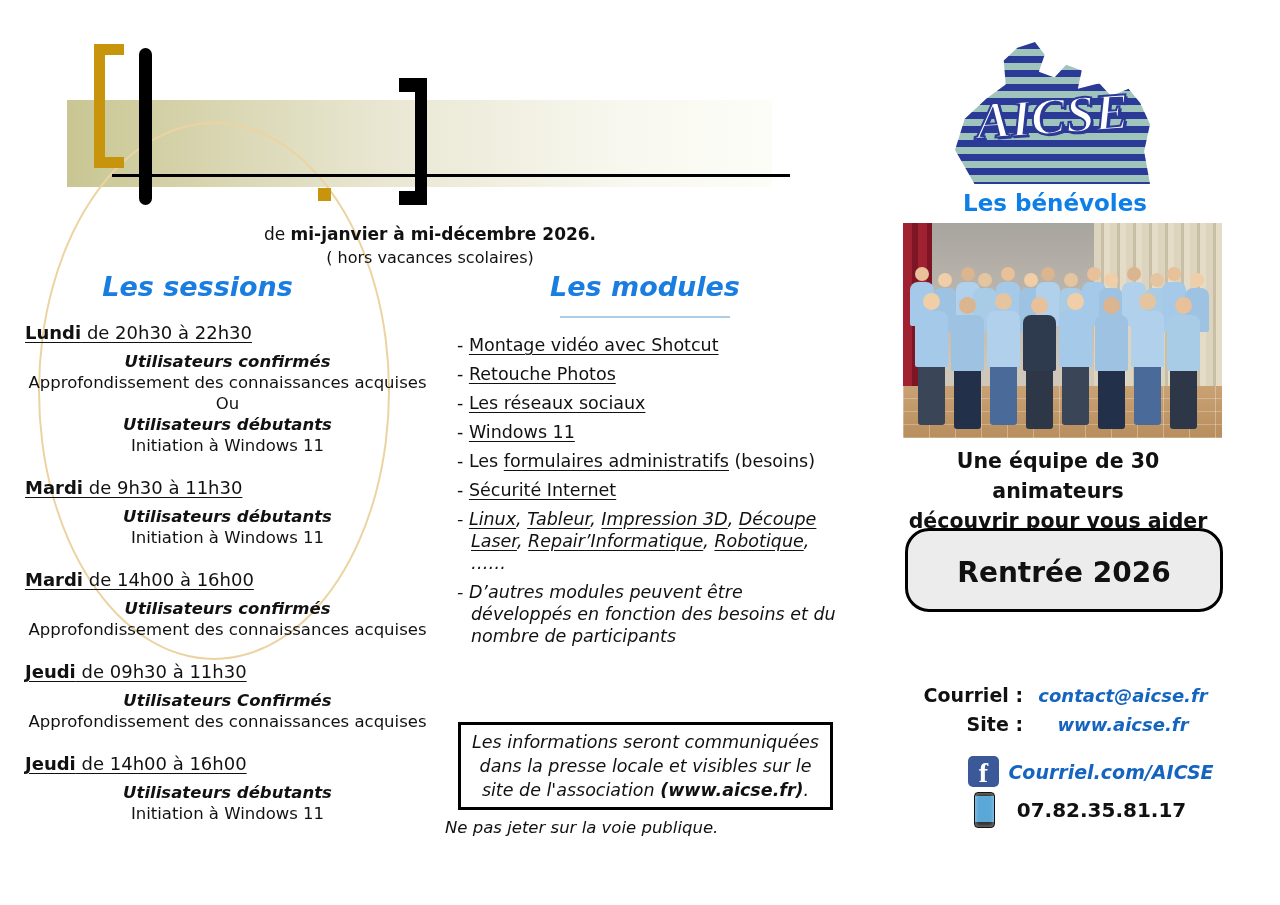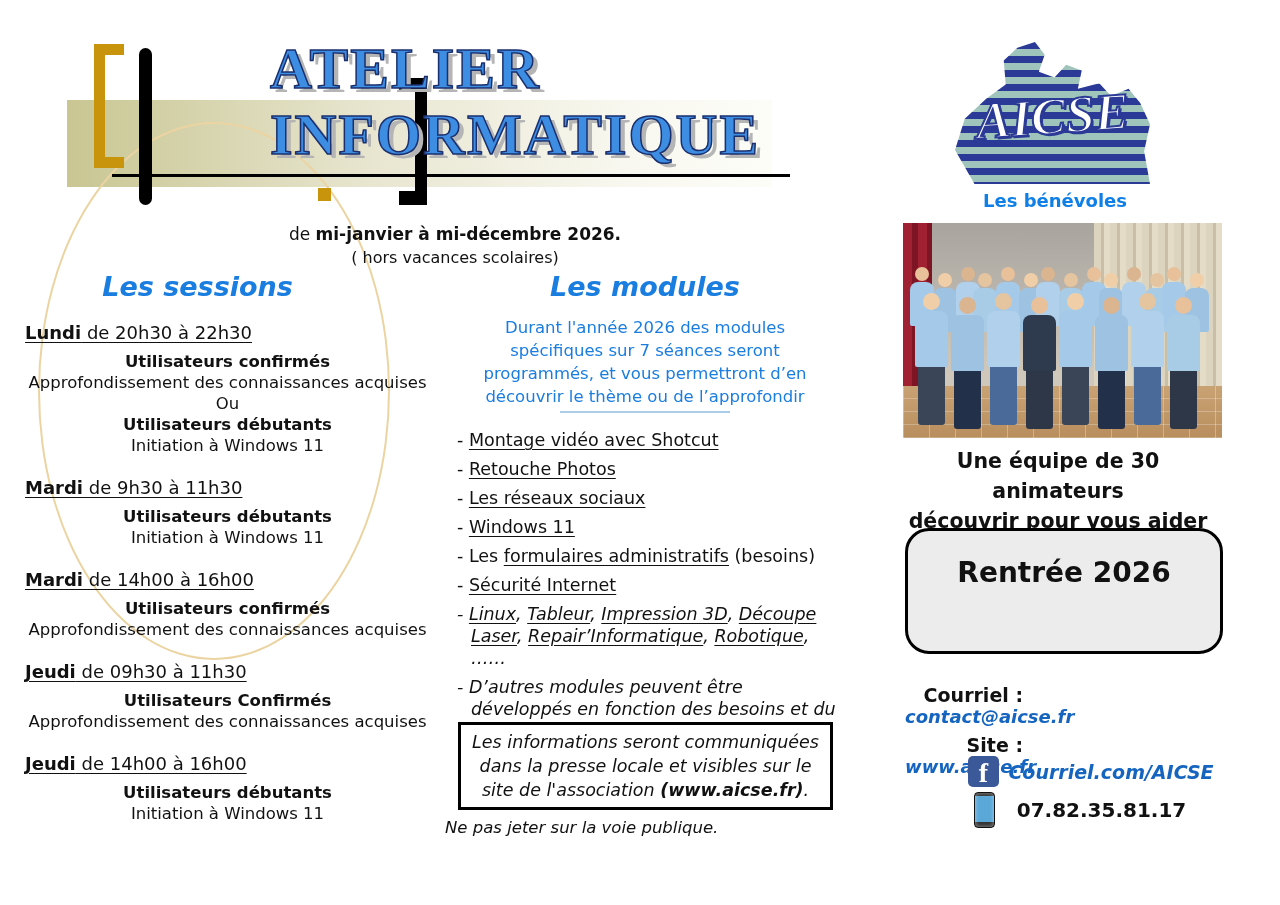--- a/index.html
+++ b/index.html
@@ -38,39 +38,39 @@
   .title {
     position: absolute; left: 270px; top: 36px; z-index: 4;
     font-family: "Liberation Serif", serif;
     font-weight: bold; font-size: 58px; line-height: 66px;
     letter-spacing: 2px;
     color: #3d8de2;
     -webkit-text-stroke: 1.5px #1b2f6e;
     text-shadow: 5px 4px 0 #b5b5b5;
     white-space: nowrap;
   }
-  .date-block { position: absolute; left: 0; top: 224px; width: 860px; text-align: center; z-index: 4; margin-left: 25px; }
+  .date-block { position: absolute; left: 0; top: 224px; width: 860px; text-align: center; z-index: 4; }
   .date-line1 { font-size: 17px; }
   .date-line1 .b { font-weight: bold; }
   .date-line2 { font-size: 16px; margin-top: 4px; }
 
   
   .col-heading {
     color: #1a7de0; font-weight: bold; font-style: italic;
     font-size: 27px; text-align: center;
   }
   .sessions-col { position: absolute; left: 25px; top: 271px; width: 405px; z-index: 2; }
   .sessions-col .col-heading { transform: translateX(-30px); margin-bottom: 20px; }
   .session { margin-bottom: 21px; margin-top: 12px; }
   .session-head {
     font-size: 18px; text-decoration: underline;
     text-underline-offset: 3px; margin-bottom: 8px;
   }
   .session-detail { text-align: center; font-size: 16.5px; line-height: 21px; }
-  .session-detail.bold { font-weight: bold; }
+  .session-detail.bold { font-weight: bold; font-style: italic; }
 
   .modules-col { position: absolute; left: 445px; top: 271px; width: 400px; z-index: 2; }
   .modules-col .col-heading { margin-bottom: 14px; }
   .modules-intro {
     color: #1a7de0; font-size: 16.5px; line-height: 23px;
     text-align: center; padding: 0 12px;
   }
   .modules-intro-underline { width: 170px; height: 2px; background: #a9cce9; margin: 3px auto 16px auto; }
   .module-item {
     font-size: 17.5px; line-height: 22px; margin-bottom: 7px;
@@ -100,21 +100,21 @@
   .logo-text {
     position: absolute; left: 0; right: 0; top: 52%; transform: translateY(-50%) rotate(-4deg);
     text-align: center;
     font-family: "Liberation Serif", serif; font-style: italic; font-weight: bold;
     font-size: 52px; color: #ffffff;
     -webkit-text-stroke: 2px #2b3a96;
     text-shadow: 2px 2px 0 #2b3a96;
   }
   .volunteers-heading {
     position: absolute; left: 895px; top: 190px; width: 320px; z-index: 2;
-    text-align: center; color: #0f7fe8; font-weight: bold; font-size: 18px;
+    text-align: center; color: #0f7fe8; font-weight: bold; font-size: 23px;
   }
   .photo { position: absolute; left: 903px; top: 223px; width: 319px; height: 215px; overflow: hidden; z-index: 2; background: #bdb8b0; }
   .ph-wall { position: absolute; inset: 0; background: linear-gradient(180deg, #a8a49e 0%, #c2bcb2 45%, #cfc8ba 70%); }
   .ph-curtain-right { position: absolute; right: 0; top: 0; width: 40%; height: 100%;
     background: repeating-linear-gradient(90deg, #ddd4bf 0 7px, #c9bfa6 7px 10px, #e5dcc7 10px 16px); }
   .ph-curtain-left { position: absolute; left: 0; top: 0; width: 9%; height: 100%;
     background: repeating-linear-gradient(90deg, #a02132 0 9px, #7e1524 9px 15px); }
   .ph-floor { position: absolute; left: 0; bottom: 0; width: 100%; height: 24%;
     background:
       repeating-linear-gradient(90deg, rgba(255,255,255,.3) 0 1px, transparent 1px 26px),
@@ -122,28 +122,28 @@
       linear-gradient(180deg, #c9a273 0%, #b98e5e 100%); }
   .person { position: absolute; }
   .person .head { border-radius: 50%; margin: 0 auto; }
   .person .shirt { border-radius: 8px 8px 2px 2px; margin: 1px auto 0 auto; }
   .person .pants { border-radius: 0 0 3px 3px; margin: 0 auto; }
   .team-caption {
     position: absolute; left: 893px; top: 446px; width: 330px; z-index: 2;
     text-align: center; font-weight: bold; font-size: 20.5px; line-height: 30px;
   }
   .rentree-box {
-    position: absolute; left: 905px; top: 528px; width: 318px; height: 126px; z-index: 2;
+    position: absolute; left: 905px; top: 528px; width: 318px; height: 84px; z-index: 2;
     background: #ececec; border: 3px solid #000; border-radius: 24px;
     text-align: center; padding-top: 25px;
   }
   .rentree-title { font-size: 28px; font-weight: bold; }
   .rentree-sub { font-size: 21px; font-weight: bold; margin-top: 5px; }
   .contact-block { position: absolute; left: 905px; top: 684px; width: 318px; z-index: 2; }
-  .contact-row { display: flex; align-items: flex-start; margin-bottom: 7px; flex-direction: column; }
+  .contact-row { display: flex; align-items: center; margin-bottom: 7px; }
   .contact-label { width: 118px; text-align: right; font-weight: bold; font-size: 19px; }
   .contact-value { flex: 1; text-align: center; font-weight: bold; font-style: italic; font-size: 18px; color: #1565c0; }
   .social-row { position: absolute; z-index: 2; display: flex; align-items: center; }
   .fb-row { left: 968px; top: 756px; width: 255px; }
   .fb-icon {
     width: 31px; height: 31px; border-radius: 5px; background: #3b5998;
     color: #fff; font-family: "Liberation Serif", serif; font-weight: bold;
     font-size: 28px; text-align: center; line-height: 34px; overflow: hidden;
   }
   .fb-label { flex: 1; text-align: center; font-weight: bold; font-style: italic; font-size: 19px; color: #1565c0; }
@@ -166,24 +166,20 @@
   <div class="deco-goldbracket-v"></div>
   <div class="deco-goldbracket-t"></div>
   <div class="deco-goldbracket-b"></div>
   <div class="deco-blackbar"></div>
   <div class="deco-hline"></div>
   <div class="deco-rbracket-v"></div>
   <div class="deco-rbracket-t"></div>
   <div class="deco-rbracket-b"></div>
   <div class="deco-goldsquare"></div>
 
-  <div class="title">
-    <div>ATELIER</div>
-    <div>INFORMATIQUE</div>
-  </div>
 
   <div class="date-block">
     <div class="date-line1"><span>de </span><span class="b">mi-janvier à mi-décembre 2026.</span></div>
     <div class="date-line2">( hors vacances scolaires)</div>
   </div>
 
   <div class="sessions-col">
     <div class="col-heading">Les sessions</div>
     <div id="sessions-list">
         <div class="session">
@@ -212,21 +208,20 @@
         <div class="session">
           <div class="session-head"><b>Jeudi</b> de 14h00 à 16h00</div>
           <div class="session-detail bold">Utilisateurs débutants</div>
           <div class="session-detail">Initiation à Windows 11</div>
         </div>
       </div>
   </div>
 
   <div class="modules-col">
     <div class="col-heading">Les modules</div>
-    <div class="modules-intro" style="margin-top:12px;">Durant l'année 2026 des modules spécifiques sur 7 séances seront programmés, et vous permettront d’en découvrir le thème ou de l’approfondir</div>
     <div class="modules-intro-underline"></div>
     <div id="modules-list">
         <div class="module-item"><span>- </span><span class="u">Montage vidéo avec Shotcut</span></div>
         <div class="module-item"><span>- </span><span class="u">Retouche Photos</span></div>
         <div class="module-item"><span>- </span><span class="u">Les réseaux sociaux</span></div>
         <div class="module-item"><span>- </span><span class="u">Windows 11</span></div>
         <div class="module-item"><span>- Les </span><span class="u">formulaires administratifs</span><span> (besoins)</span></div>
         <div class="module-item"><span>- </span><span class="u">Sécurité Internet</span></div>
         <div class="module-item it"><span>- </span><span class="u">Linux</span><span>, </span><span class="u">Tableur</span><span>, </span><span class="u">Impression 3D</span><span>, </span><span class="u">Découpe Laser</span><span>, </span><span class="u">Repair’Informatique</span><span>, </span><span class="u">Robotique</span><span>,  ……</span></div>
         <div class="module-item it"><span>- D’autres modules peuvent être développés en fonction des besoins et du nombre de participants</span></div>

